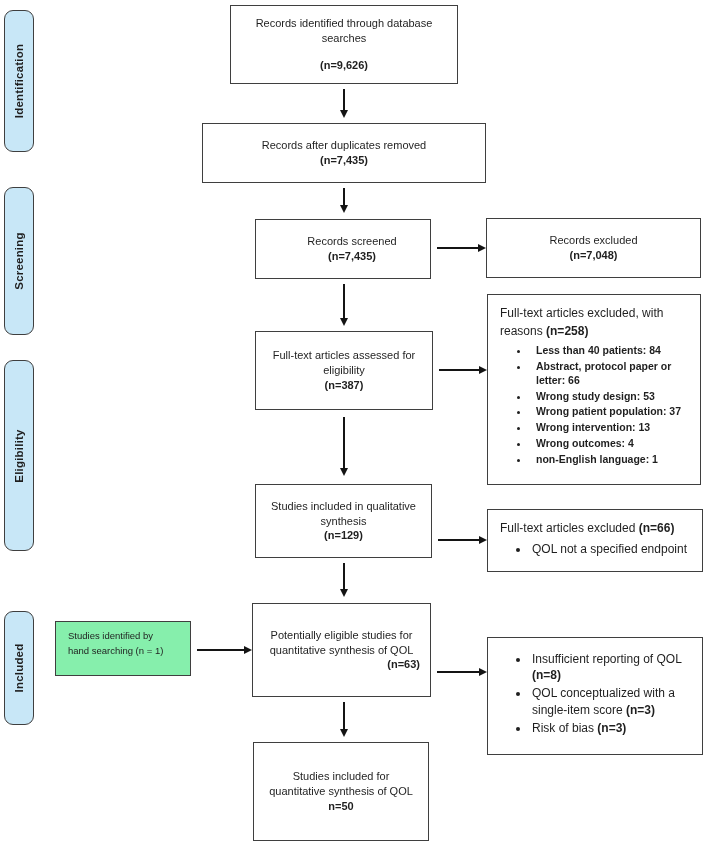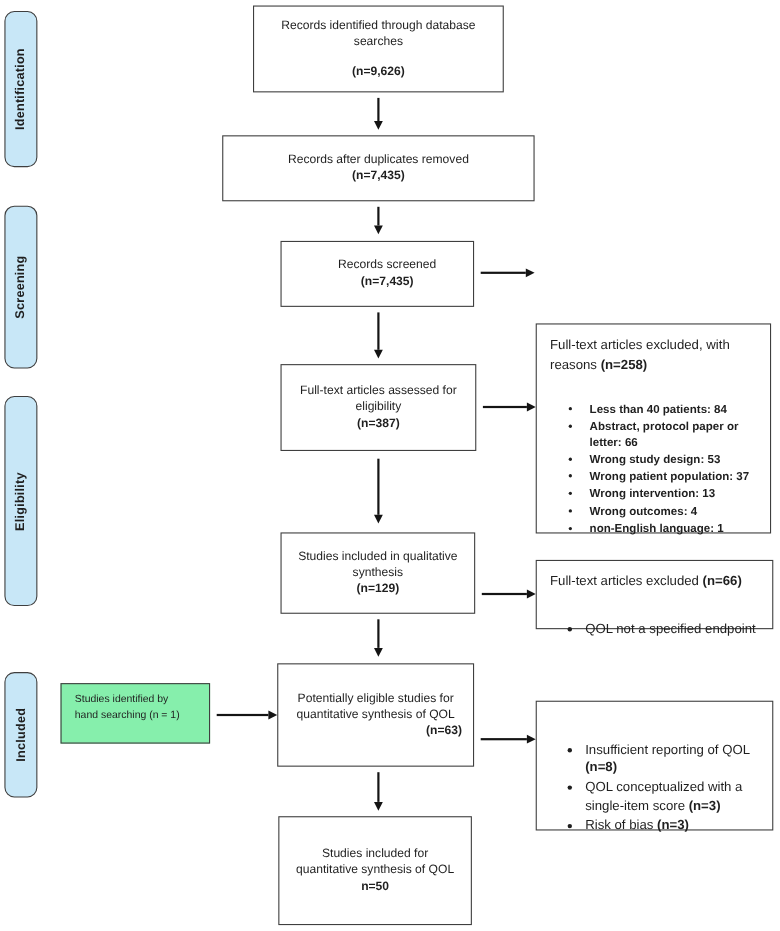--- a/index.html
+++ b/index.html
@@ -32,21 +32,21 @@
     font-size:9.5px;line-height:1.55;padding:7px 0 0 12px;text-align:left;
   }
   
   .sidebox{
     position:absolute;box-sizing:border-box;
     border:1.6px solid #3f3f3f;background:#fff;
     font-size:11.5px;text-align:left;padding:9px 8px 6px 12px;
   }
   .sidebox .hdr{line-height:1.5;font-size:12px;}
   .b{font-weight:700;}
-  .sidebox ul{margin:26px 0 0 0;padding-left:30px;}
+  .sidebox ul{margin:4px 0 0 0;padding-left:30px;}
   .boldlist li{font-weight:700;font-size:10.5px;line-height:1.32;margin:2px 0;padding-left:6px;}
   .reglist li{font-size:12px;line-height:1.35;margin:2px 0;padding-left:2px;}
   
   .varrow{position:absolute;width:1.7px;background:#141414;}
   .varrow::after{
     content:"";position:absolute;left:50%;transform:translateX(-50%);bottom:-8px;
     border-left:4.5px solid transparent;border-right:4.5px solid transparent;
     border-top:8px solid #141414;
   }
   .harrow{position:absolute;height:1.7px;background:#141414;}
@@ -107,20 +107,24 @@
   <div class="box" style="left:253px;top:742px;width:176px;height:99px;">
     <div>Studies included for quantitative synthesis of QOL</div>
     <div class="n">n=50</div>
   </div>
 
   <div class="handbox" style="left:55px;top:621px;width:136px;height:55px;">
     <div>Studies identified by</div>
     <div>hand searching (n = 1)</div>
   </div>
 
+  <div class="box" style="left:486px;top:218px;width:215px;height:60px;">
+    <div>Records excluded</div>
+    <div class="n">(n=7,048)</div>
+  </div>
 
   <div class="sidebox" style="left:487px;top:294px;width:214px;height:191px;">
     <div class="hdr">
       <span>Full-text articles excluded, with reasons</span>
       <span class="b">(n=258)</span>
     </div>
     <ul class="boldlist">
         <li>Less than 40 patients: 84</li>
         <li>Abstract, protocol paper or letter: 66</li>
         <li>Wrong study design: 53</li>

